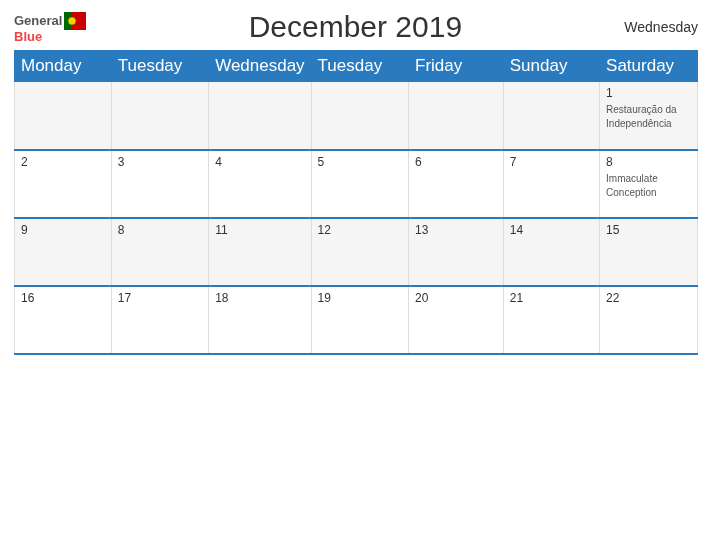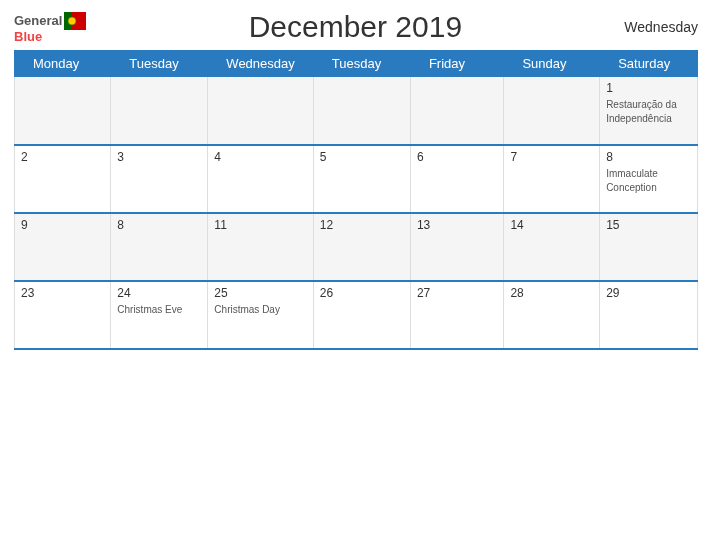--- a/index.html
+++ b/index.html
@@ -54,23 +54,23 @@
     }
     .calendar {
       width: 100%;
       border-collapse: collapse;
     }
     .calendar thead tr {
       background: #2a7abf;
     }
     .calendar thead th {
       color: #fff;
-      font-size: 13px;
+      font-size: 17px;
       font-weight: normal;
-      padding: 5px 18px;
+      padding: 5px 6px;
       text-align: left;
       border: 1px solid #2a7abf;
     }
     .calendar tbody tr {
       border-bottom: 2px solid #2a7abf;
     }
     .calendar tbody td {
       width: 101px;
       height: 68px;
       vertical-align: top;
@@ -184,32 +184,36 @@
           </td>
           <td>
             <span class="day-num">14</span>
           </td>
           <td>
             <span class="day-num">15</span>
           </td>
         </tr>
         <tr>
           <td>
-            <span class="day-num">23</span>
-          </td>
-          <td><span class="day-num">24</span><span class="holiday">Christmas Eve</span></td>
-          <td><span class="day-num">25</span><span class="holiday">Christmas Day</span></td>
-          <td>
-            <span class="day-num">26</span>
-          </td>
-          <td>
-            <span class="day-num">27</span>
-          </td>
-          <td>
-            <span class="day-num">28</span>
-          </td>
-          <td>
-            <span class="day-num">29</span>
+            <span class="day-num">16</span>
+          </td>
+          <td>
+            <span class="day-num">17</span>
+          </td>
+          <td>
+            <span class="day-num">18</span>
+          </td>
+          <td>
+            <span class="day-num">19</span>
+          </td>
+          <td>
+            <span class="day-num">20</span>
+          </td>
+          <td>
+            <span class="day-num">21</span>
+          </td>
+          <td>
+            <span class="day-num">22</span>
           </td>
         </tr>
       </tbody>
   </table>
 </div>
 
 </body></html>

